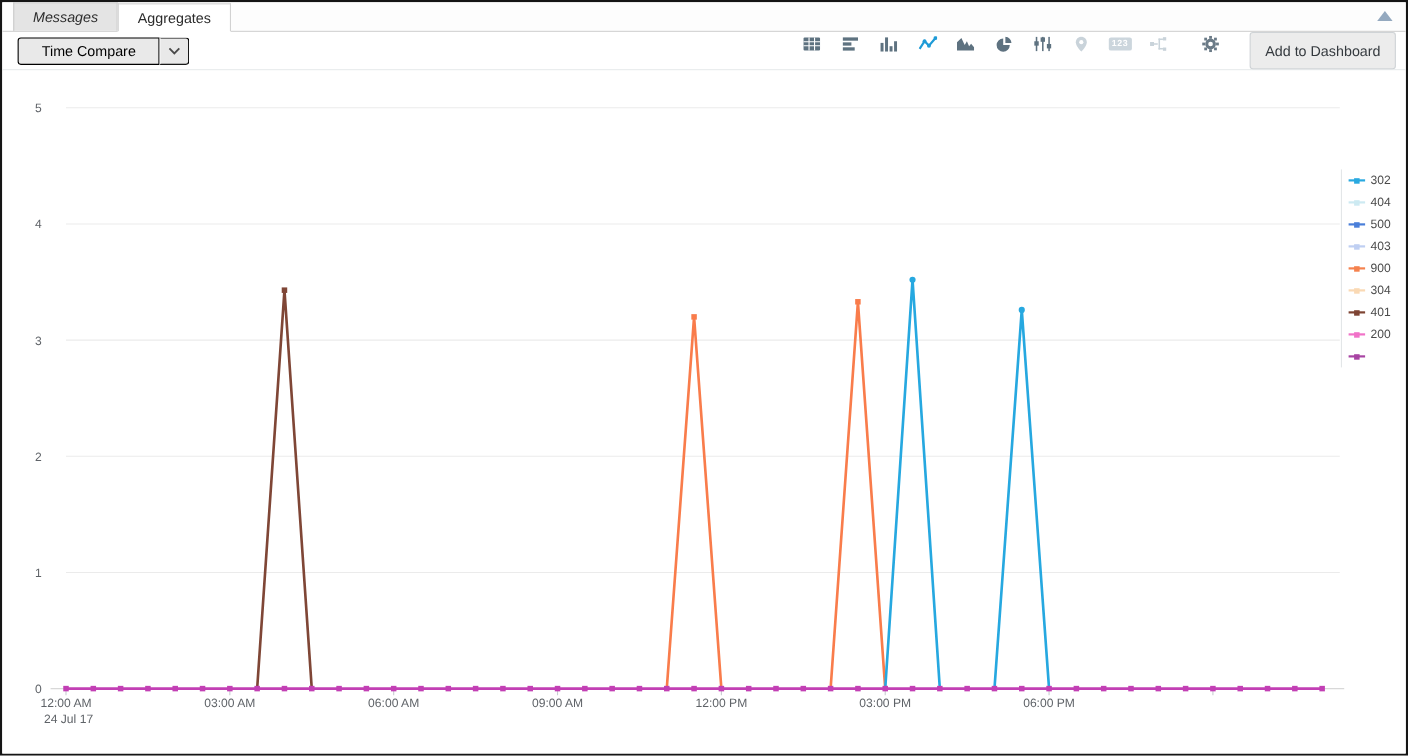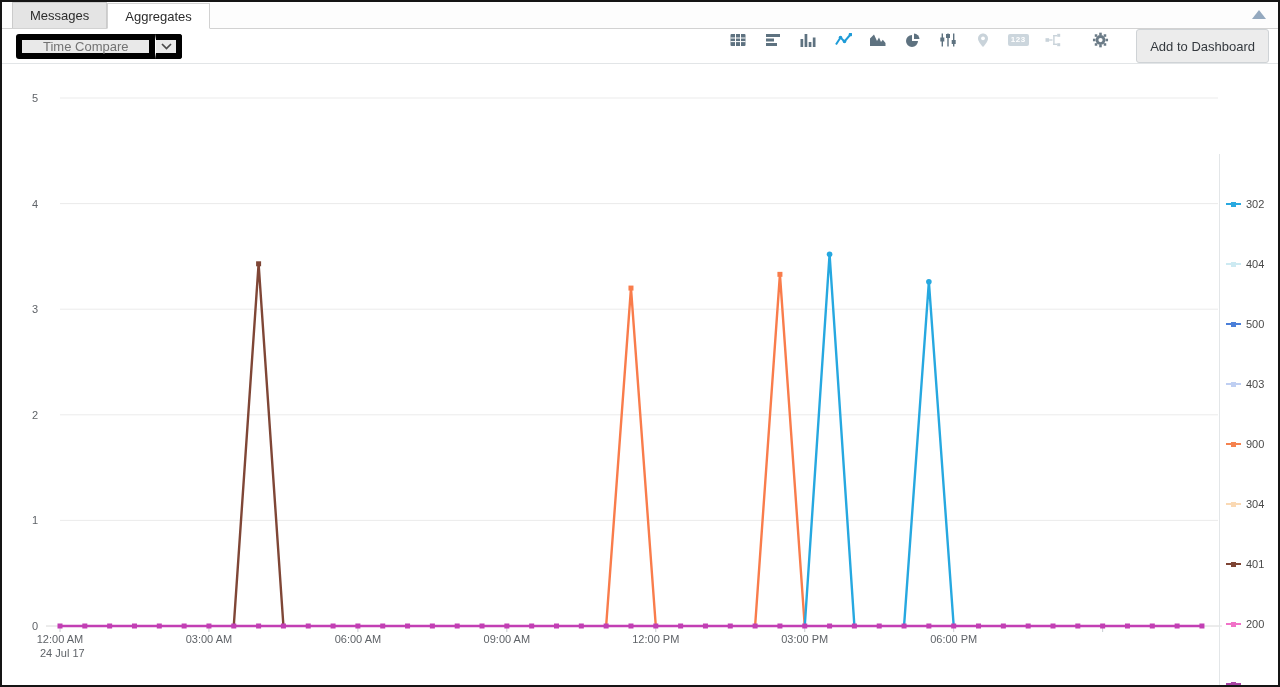--- a/index.html
+++ b/index.html
@@ -11,40 +11,40 @@
   }
   
   .tabbar{
     position:relative;height:27px;display:flex;align-items:flex-end;
     padding-left:10px;border-bottom:1px solid #d2d2d2;background:#fdfdfd;
   }
   .tab{
     height:26px;padding:0 17px;display:flex;align-items:center;
     font-size:13px;color:#2c2c2c;cursor:default;white-space:nowrap;
   }
-  .tab.inactive{background:#e4e4e4;border:1px solid #cbcbcb;border-bottom:none;}
+  .tab.inactive{background:#e4e4e4;border:1px solid #cbcbcb;border-bottom:none;font-style:italic;}
   .tab.active{
     background:#fff;border:1px solid #d2d2d2;border-bottom:1px solid #fff;
     margin-bottom:-1px;position:relative;z-index:2;margin-top:32px;
   }
   .collapse-tri{
     position:absolute;right:12px;top:8px;width:0;height:0;
     border-left:7px solid transparent;border-right:7px solid transparent;
     border-bottom:9px solid #94a9bf;cursor:pointer;
   }
   
   .toolbar{
     height:35px;display:flex;align-items:center;padding:0 9px;
     background:#fff;border-bottom:1px solid #e2e5e7;
   }
   .split-btn{display:flex;margin-left:5px;}
   .split-btn .seg{
-    background:#e9e9e9;border:6px solid #000000;height:25px;
+    background:#e9e9e9;border:1px solid #000000;height:25px;
     display:flex;align-items:center;justify-content:center;
-    font-size:13px;color:#737373;cursor:pointer;
+    font-size:13px;color:#000000;cursor:pointer;
   }
   .split-btn .seg.main{padding:0 21px;border-radius:3px 0 0 3px;}
   .split-btn .seg.arrow{width:27px;border-left:1px solid #fff;border-radius:0 3px 3px 0;}
   .icon-row{margin-left:auto;display:flex;align-items:flex-start;gap:13px;}
   .icon-btn{width:22px;height:22px;display:flex;align-items:center;justify-content:center;cursor:pointer;}
   .icon-btn.disabled{cursor:default;}
   .gear-wrap{margin-left:12px;}
   .badge123{
     display:inline-block;background:#ccd6dd;color:#fff;font-size:8px;font-weight:bold;
     padding:2px 3px;border-radius:2px;line-height:1;letter-spacing:.5px;
@@ -54,21 +54,21 @@
     border:1px solid #cfd3d6;border-radius:3px;font-size:13px;color:#34393e;
     display:flex;align-items:center;cursor:pointer;white-space:nowrap;
   }
   
   .chart-area{position:relative;width:100%;height:623px;background:#fff;}
   .chart-svg{position:absolute;left:0;top:0;}
   .legend{
     position:absolute;left:1217px;top:90px;
     border-left:1px solid #e3e6e8;padding-left:6px;
   }
-  .legend-row{display:flex;align-items:center;height:20px;cursor:pointer;margin-top:40px;}
+  .legend-row{display:flex;align-items:center;height:20px;cursor:pointer;}
   .legend-marker{position:relative;width:15px;height:2px;margin-right:5px;flex:none;}
   .legend-marker i{position:absolute;left:5px;top:-1.5px;width:5px;height:5px;display:block;}
   .legend-label{font-size:11px;color:#4a4a4a;}
 </style>
 </head>
 <body>
 
 <div class="screen">
 
   <div class="tabbar">

